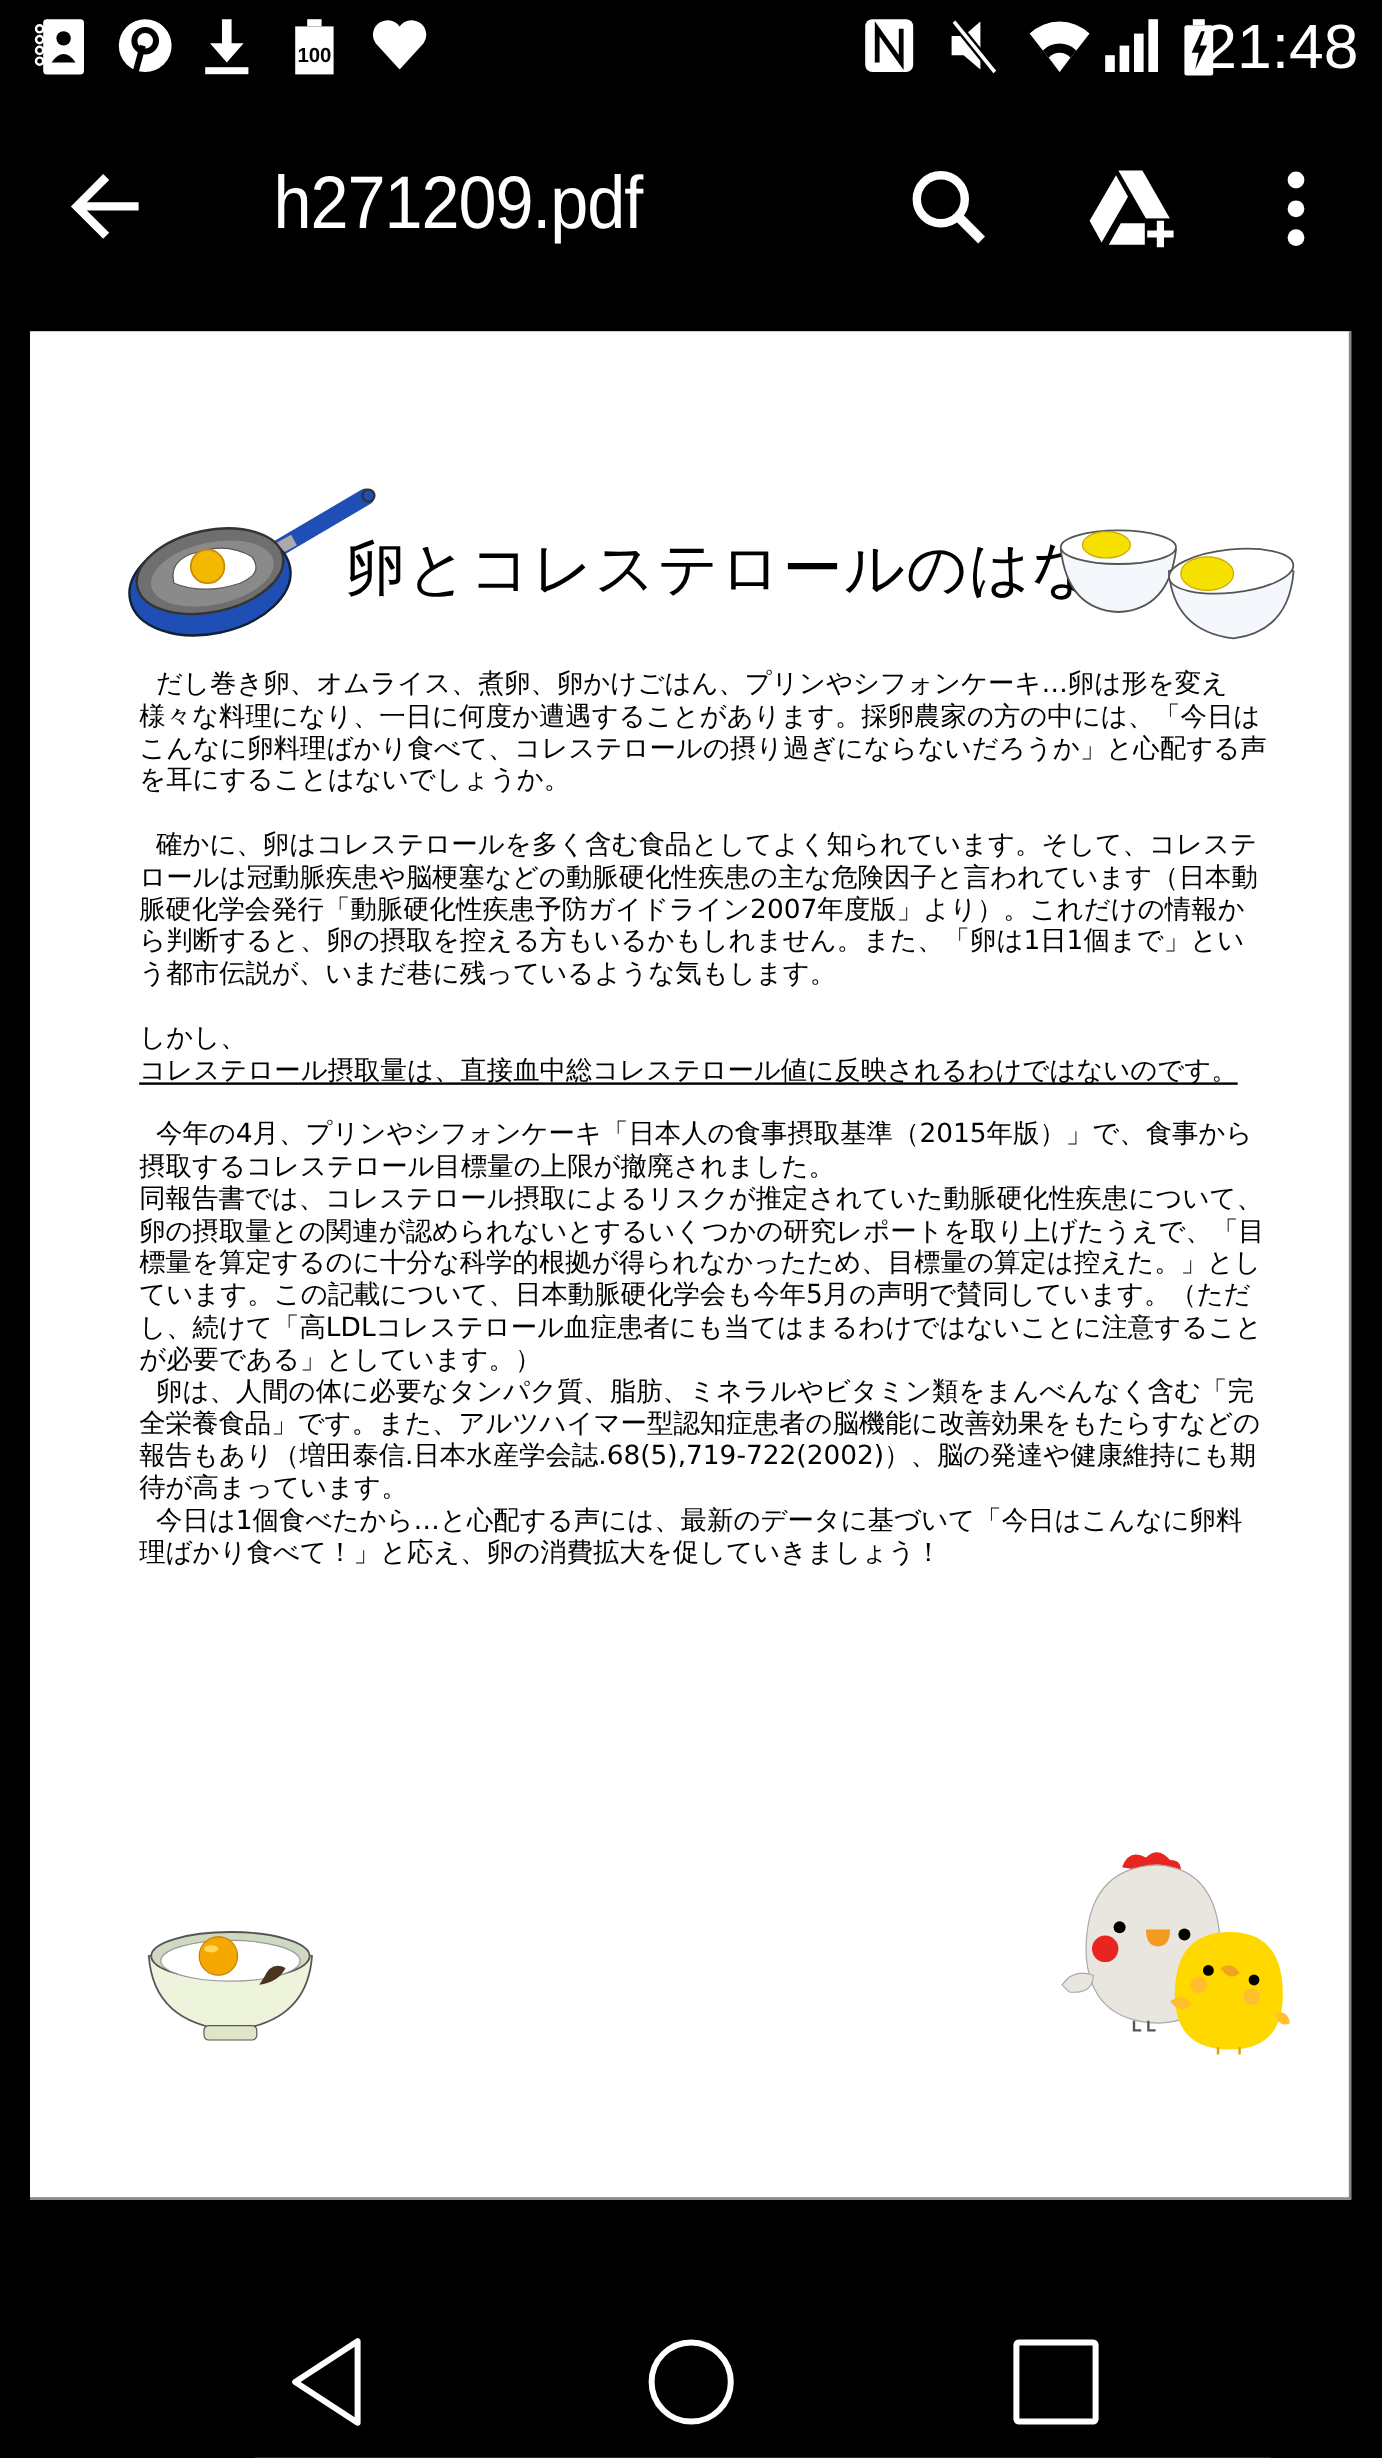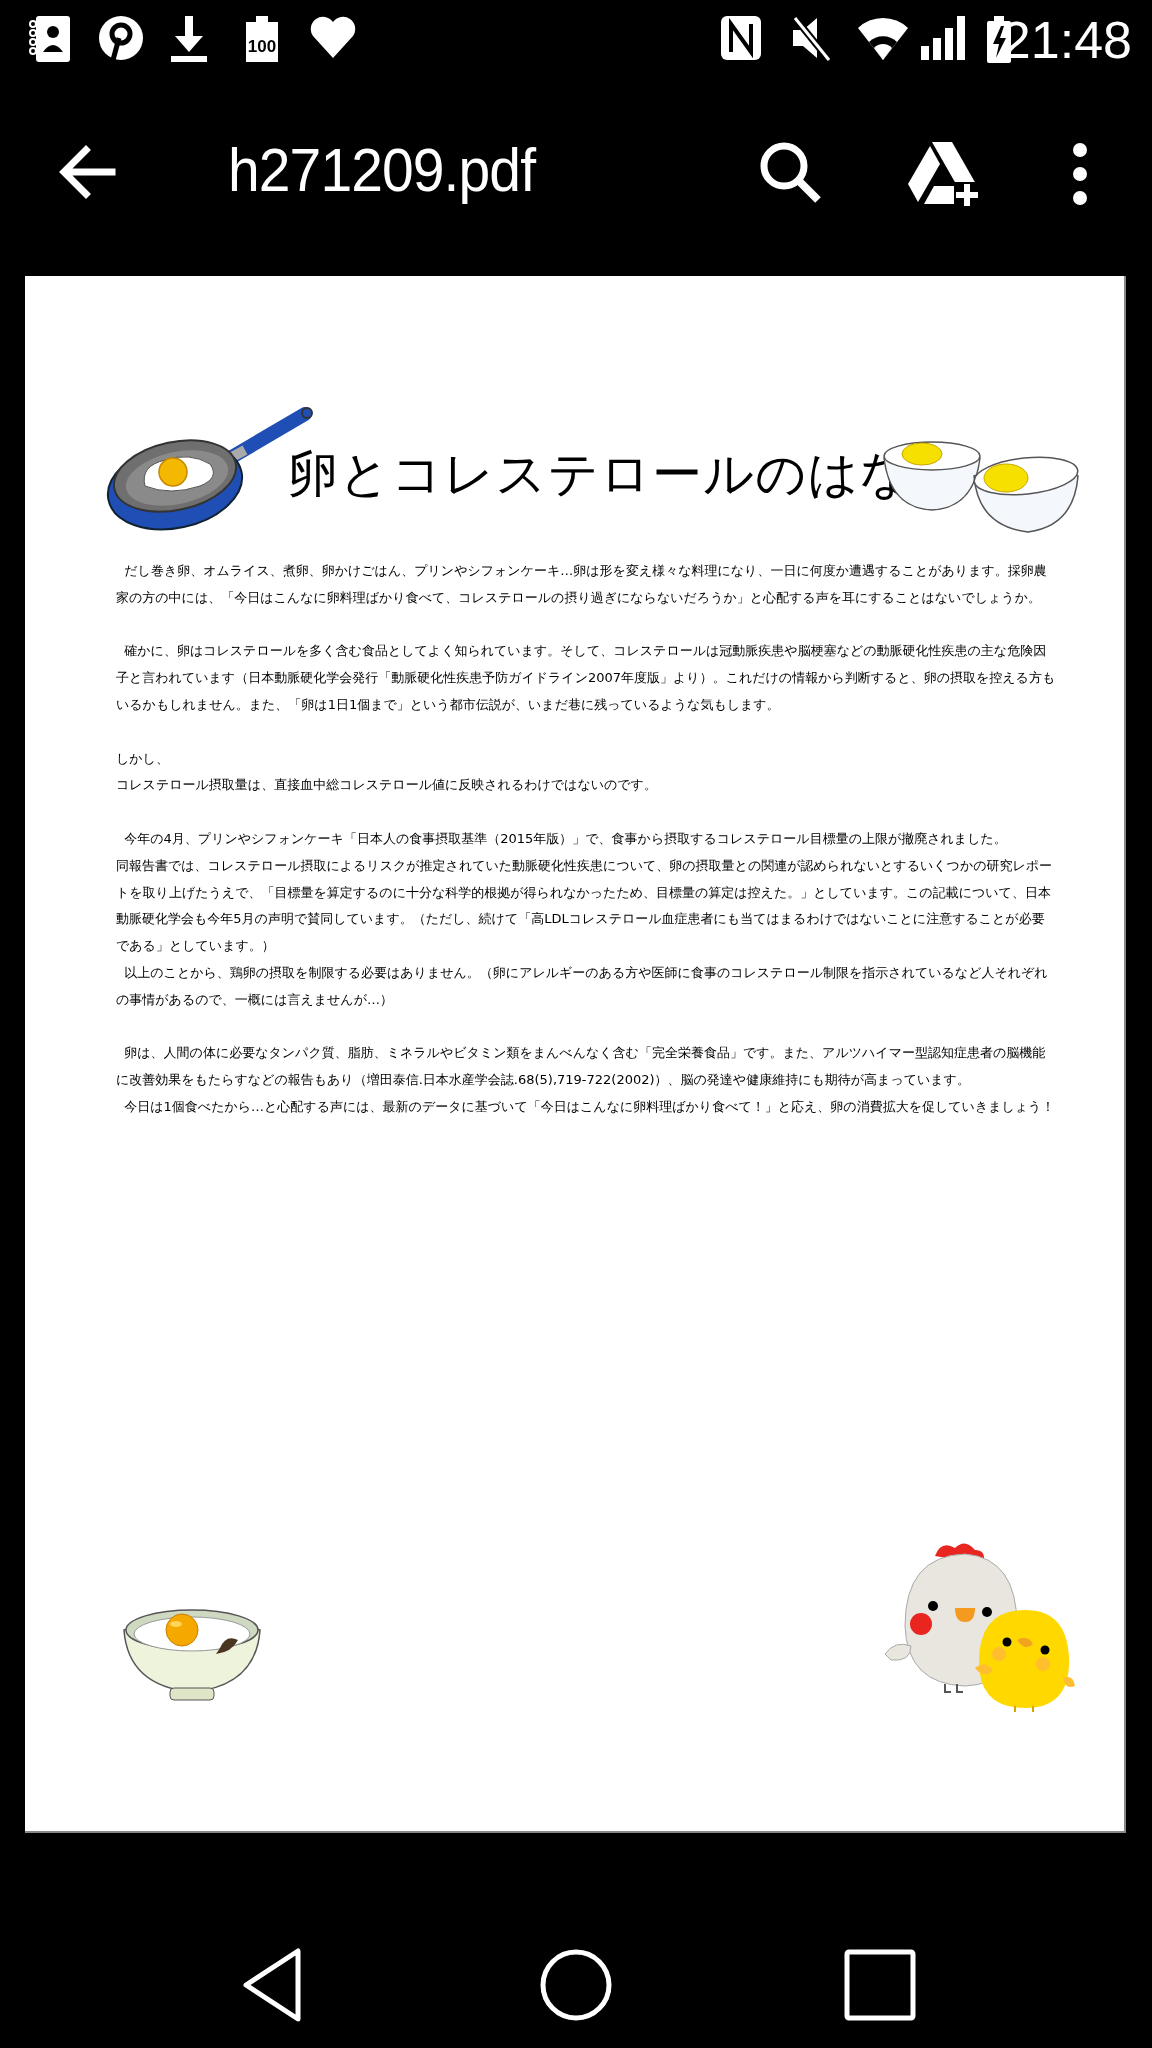--- a/index.html
+++ b/index.html
@@ -19,24 +19,24 @@
   .tb-drive { position: absolute; left: 904px; top: 50px; width: 80px; height: 80px; }
   .tb-more { position: absolute; left: 1056px; top: 50px; width: 48px; height: 80px; }
 
   
   .pdf-page { position: absolute; left: 25px; top: 276px; width: 1101px; height: 1557px; background: #fff; border-right: 2px solid #888; border-bottom: 2px solid #888; color: #000; }
   .doc-title-row { position: absolute; left: 0; top: 130px; width: 100%; height: 140px; }
   .doc-title { position: absolute; left: 263px; top: 36px; font-size: 50px; line-height: 64px; color: #000; font-family: "DejaVu Sans", sans-serif; letter-spacing: 1px; }
   .pan { position: absolute; left: 80px; top: 0; width: 210px; height: 135px; }
   .boiled { position: absolute; left: 855px; top: 30px; width: 205px; height: 100px; }
 
-  .doc-body { position: absolute; left: 91px; top: 282px; width: 940px; font-family: "DejaVu Sans", sans-serif; font-size: 13px; line-height: 26.8px; color: #000; }
+  .doc-body { position: absolute; left: 91px; top: 282px; width: 940px; font-family: "DejaVu Sans", sans-serif; font-size: 22px; line-height: 26.8px; color: #000; }
   .para { white-space: pre-wrap; margin-bottom: 26.8px; }
   .para.tight { margin-bottom: 0; }
-  .underline { text-underline-offset: 3px; }
+  .underline { text-decoration: underline; text-underline-offset: 3px; }
 
   .tkg { position: absolute; left: 95px; top: 1320px; width: 145px; height: 110px; }
   .chicks { position: absolute; left: 850px; top: 1260px; width: 210px; height: 180px; }
 
   
   .nav-bar { position: absolute; left: 0; top: 1900px; width: 1152px; height: 148px; }
   .nav-btn { position: absolute; top: 40px; width: 90px; height: 90px; display: flex; align-items: center; justify-content: center; }
 </style>
 </head>
 <body>
@@ -175,21 +175,20 @@
     </div>
   </div>
 
   <div class="doc-body">
     <p class="para">  だし巻き卵、オムライス、煮卵、卵かけごはん、プリンやシフォンケーキ…卵は形を変え様々な料理になり、一日に何度か遭遇することがあります。採卵農家の方の中には、「今日はこんなに卵料理ばかり食べて、コレステロールの摂り過ぎにならないだろうか」と心配する声を耳にすることはないでしょうか。</p>
     <p class="para">  確かに、卵はコレステロールを多く含む食品としてよく知られています。そして、コレステロールは冠動脈疾患や脳梗塞などの動脈硬化性疾患の主な危険因子と言われています（日本動脈硬化学会発行「動脈硬化性疾患予防ガイドライン2007年度版」より）。これだけの情報から判断すると、卵の摂取を控える方もいるかもしれません。また、「卵は1日1個まで」という都市伝説が、いまだ巷に残っているような気もします。</p>
     <p class="para tight">しかし、</p>
     <p class="para underline">コレステロール摂取量は、直接血中総コレステロール値に反映されるわけではないのです。</p>
     <p class="para tight">  今年の4月、プリンやシフォンケーキ「日本人の食事摂取基準（2015年版）」で、食事から摂取するコレステロール目標量の上限が撤廃されました。</p>
     <p class="para tight">同報告書では、コレステロール摂取によるリスクが推定されていた動脈硬化性疾患について、卵の摂取量との関連が認められないとするいくつかの研究レポートを取り上げたうえで、「目標量を算定するのに十分な科学的根拠が得られなかったため、目標量の算定は控えた。」としています。この記載について、日本動脈硬化学会も今年5月の声明で賛同しています。（ただし、続けて「高LDLコレステロール血症患者にも当てはまるわけではないことに注意することが必要である」としています。）</p>
-    <p class="para">  以上のことから、鶏卵の摂取を制限する必要はありません。（卵にアレルギーのある方や医師に食事のコレステロール制限を指示されているなど人それぞれの事情があるので、一概には言えませんが…）</p>
     <p class="para tight">  卵は、人間の体に必要なタンパク質、脂肪、ミネラルやビタミン類をまんべんなく含む「完全栄養食品」です。また、アルツハイマー型認知症患者の脳機能に改善効果をもたらすなどの報告もあり（増田泰信.日本水産学会誌.68(5),719-722(2002)）、脳の発達や健康維持にも期待が高まっています。</p>
     <p class="para">  今日は1個食べたから…と心配する声には、最新のデータに基づいて「今日はこんなに卵料理ばかり食べて！」と応え、卵の消費拡大を促していきましょう！</p>
   </div>
 
   <div class="tkg">
     <svg width="145" height="110" viewBox="0 0 145 110">
       <path d="M4 34 q66 -20 136 0 q-4 56 -68 62 q-64 -6 -68 -62 z" fill="#eef3dc" stroke="#555" stroke-width="1.5"></path>
       <rect x="50" y="92" width="44" height="12" rx="4" fill="#dfe6c8" stroke="#555" stroke-width="1"></rect>
       <ellipse cx="72" cy="34" rx="66" ry="20" fill="#cfd8c0" stroke="#555" stroke-width="1.5"></ellipse>
       <ellipse cx="72" cy="38" rx="58" ry="17" fill="#fff" stroke="#999" stroke-width="1"></ellipse>

